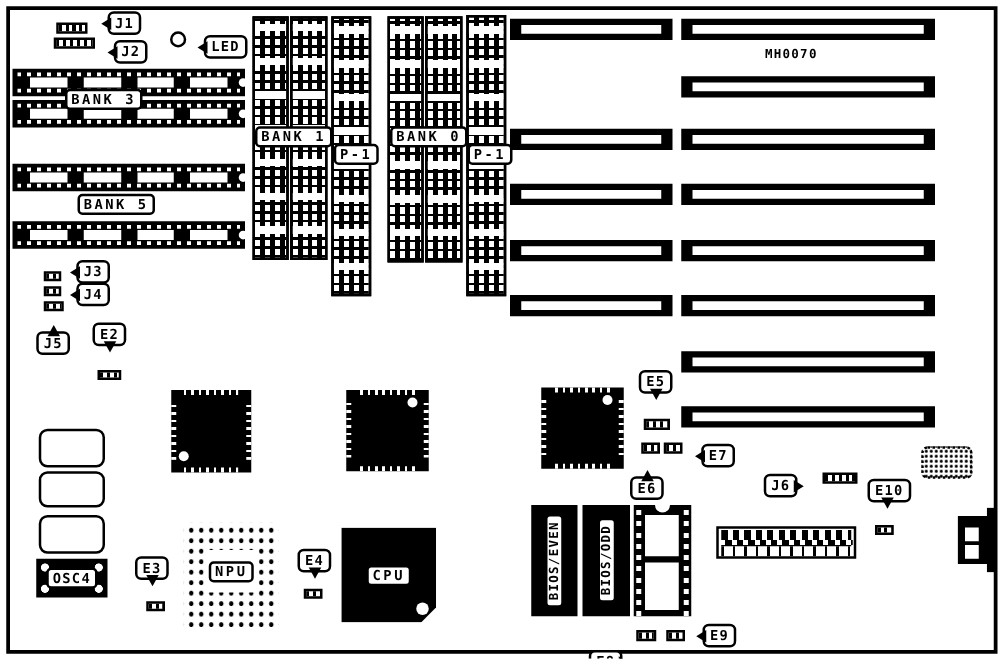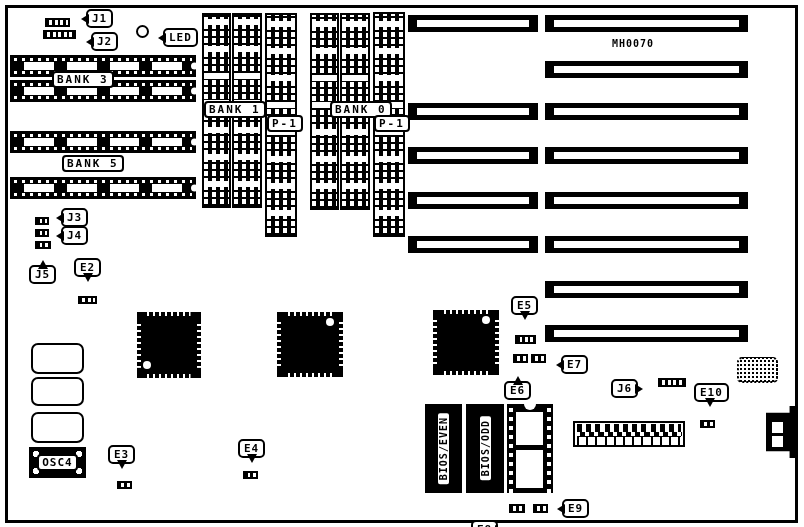--- a/index.html
+++ b/index.html
@@ -145,21 +145,21 @@
 
   <div class="abs dipcol" style="left:202px;top:13px;width:29px;height:195px;"></div>
   <div class="abs dipcol" style="left:232px;top:13px;width:30px;height:195px;"></div>
   <div class="abs chip-label" style="left:204px;top:101px;">BANK 1</div>
 
   <div class="abs dipcol" style="left:265px;top:13px;width:32px;height:224px;"></div>
   <div class="abs chip-label" style="left:267px;top:115px;">P-1</div>
 
   <div class="abs dipcol" style="left:310px;top:13px;width:29px;height:197px;"></div>
   <div class="abs dipcol" style="left:340px;top:13px;width:30px;height:197px;"></div>
-  <div class="abs chip-label" style="left:312px;top:101px;margin-left:18px;">BANK 0</div>
+  <div class="abs chip-label" style="left:312px;top:101px;">BANK 0</div>
 
   <div class="abs dipcol" style="left:373px;top:12px;width:32px;height:225px;"></div>
   <div class="abs chip-label" style="left:374px;top:115px;">P-1</div>
 
   <div class="abs slot" style="left:408px;top:15px;width:130px;"></div>
   <div class="abs slot" style="left:545px;top:15px;width:203px;"></div>
   <div class="abs slot" style="left:545px;top:61px;width:203px;"></div>
   <div class="abs slot" style="left:408px;top:103px;width:130px;"></div>
   <div class="abs slot" style="left:545px;top:103px;width:203px;"></div>
   <div class="abs slot" style="left:408px;top:147px;width:130px;"></div>
@@ -193,21 +193,30 @@
   <div class="abs qfp" style="left:137px;top:312px;width:64px;height:66px;">
     <span class="pin1" style="left:6px;bottom:9px;"></span>
     </div>
   <div class="abs qfp" style="left:277px;top:312px;width:66px;height:65px;">
     <span class="pin1" style="right:9px;top:6px;"></span>
     </div>
   <div class="abs qfp" style="left:433px;top:310px;width:66px;height:65px;">
     <span class="pin1" style="right:9px;top:6px;"></span>
     </div>
 
-
+  <div class="abs cpu" style="left:273px;top:422px;width:76px;height:76px;">
+    <span class="chip-label">CPU</span>
+    <span class="pin1" style="right:6px;bottom:6px;width:10px;height:10px;"></span>
+  </div>
+
+  <div class="abs pga" style="left:147px;top:418px;width:76px;height:84px;">
+    <div class="pga-center" style="left:16px;top:22px;width:44px;height:34px;">
+      <span class="chip-label">NPU</span>
+    </div>
+  </div>
 
   <div class="abs crystal" style="left:31px;top:343px;width:53px;height:31px;"></div>
   <div class="abs crystal" style="left:31px;top:377px;width:53px;height:29px;"></div>
   <div class="abs crystal" style="left:31px;top:412px;width:53px;height:31px;"></div>
   <div class="abs osc" style="left:29px;top:447px;width:57px;height:31px;">
     <span class="chip-label" style="letter-spacing:1px;">OSC4</span>
   </div>
 
   <div class="abs rom" style="left:425px;top:404px;width:37px;height:89px;">
     <span class="vlabel">BIOS/EVEN</span>

